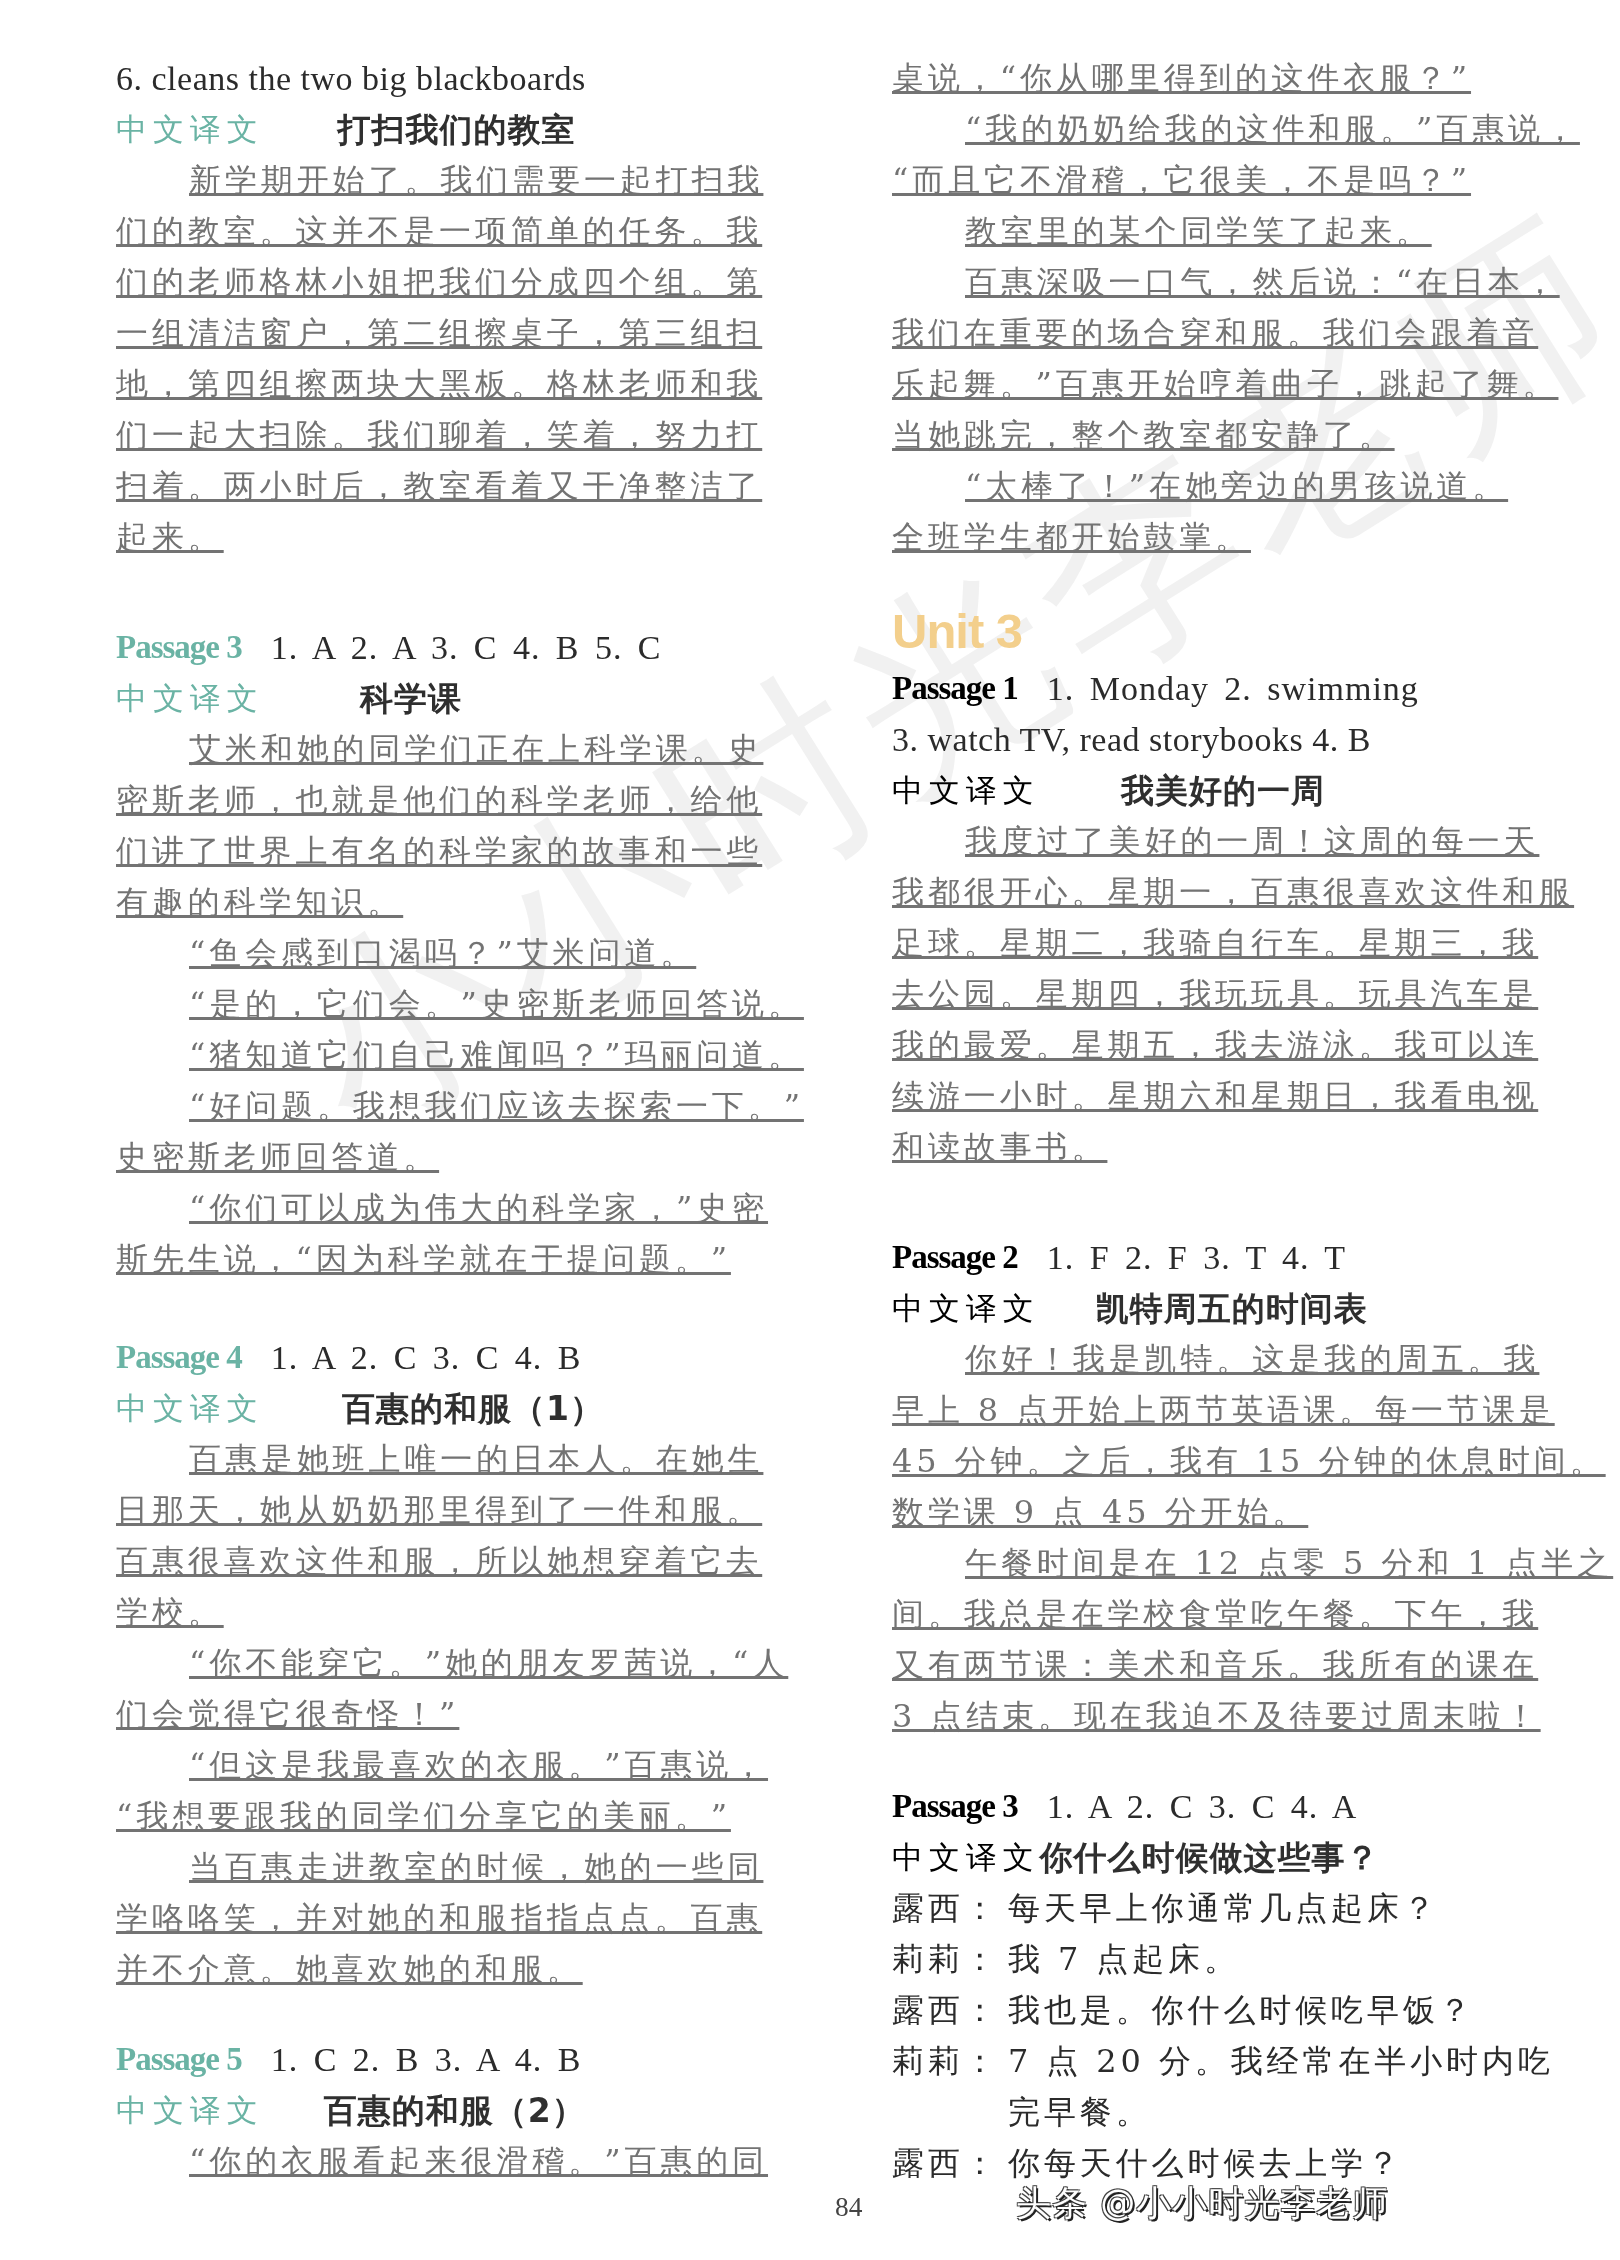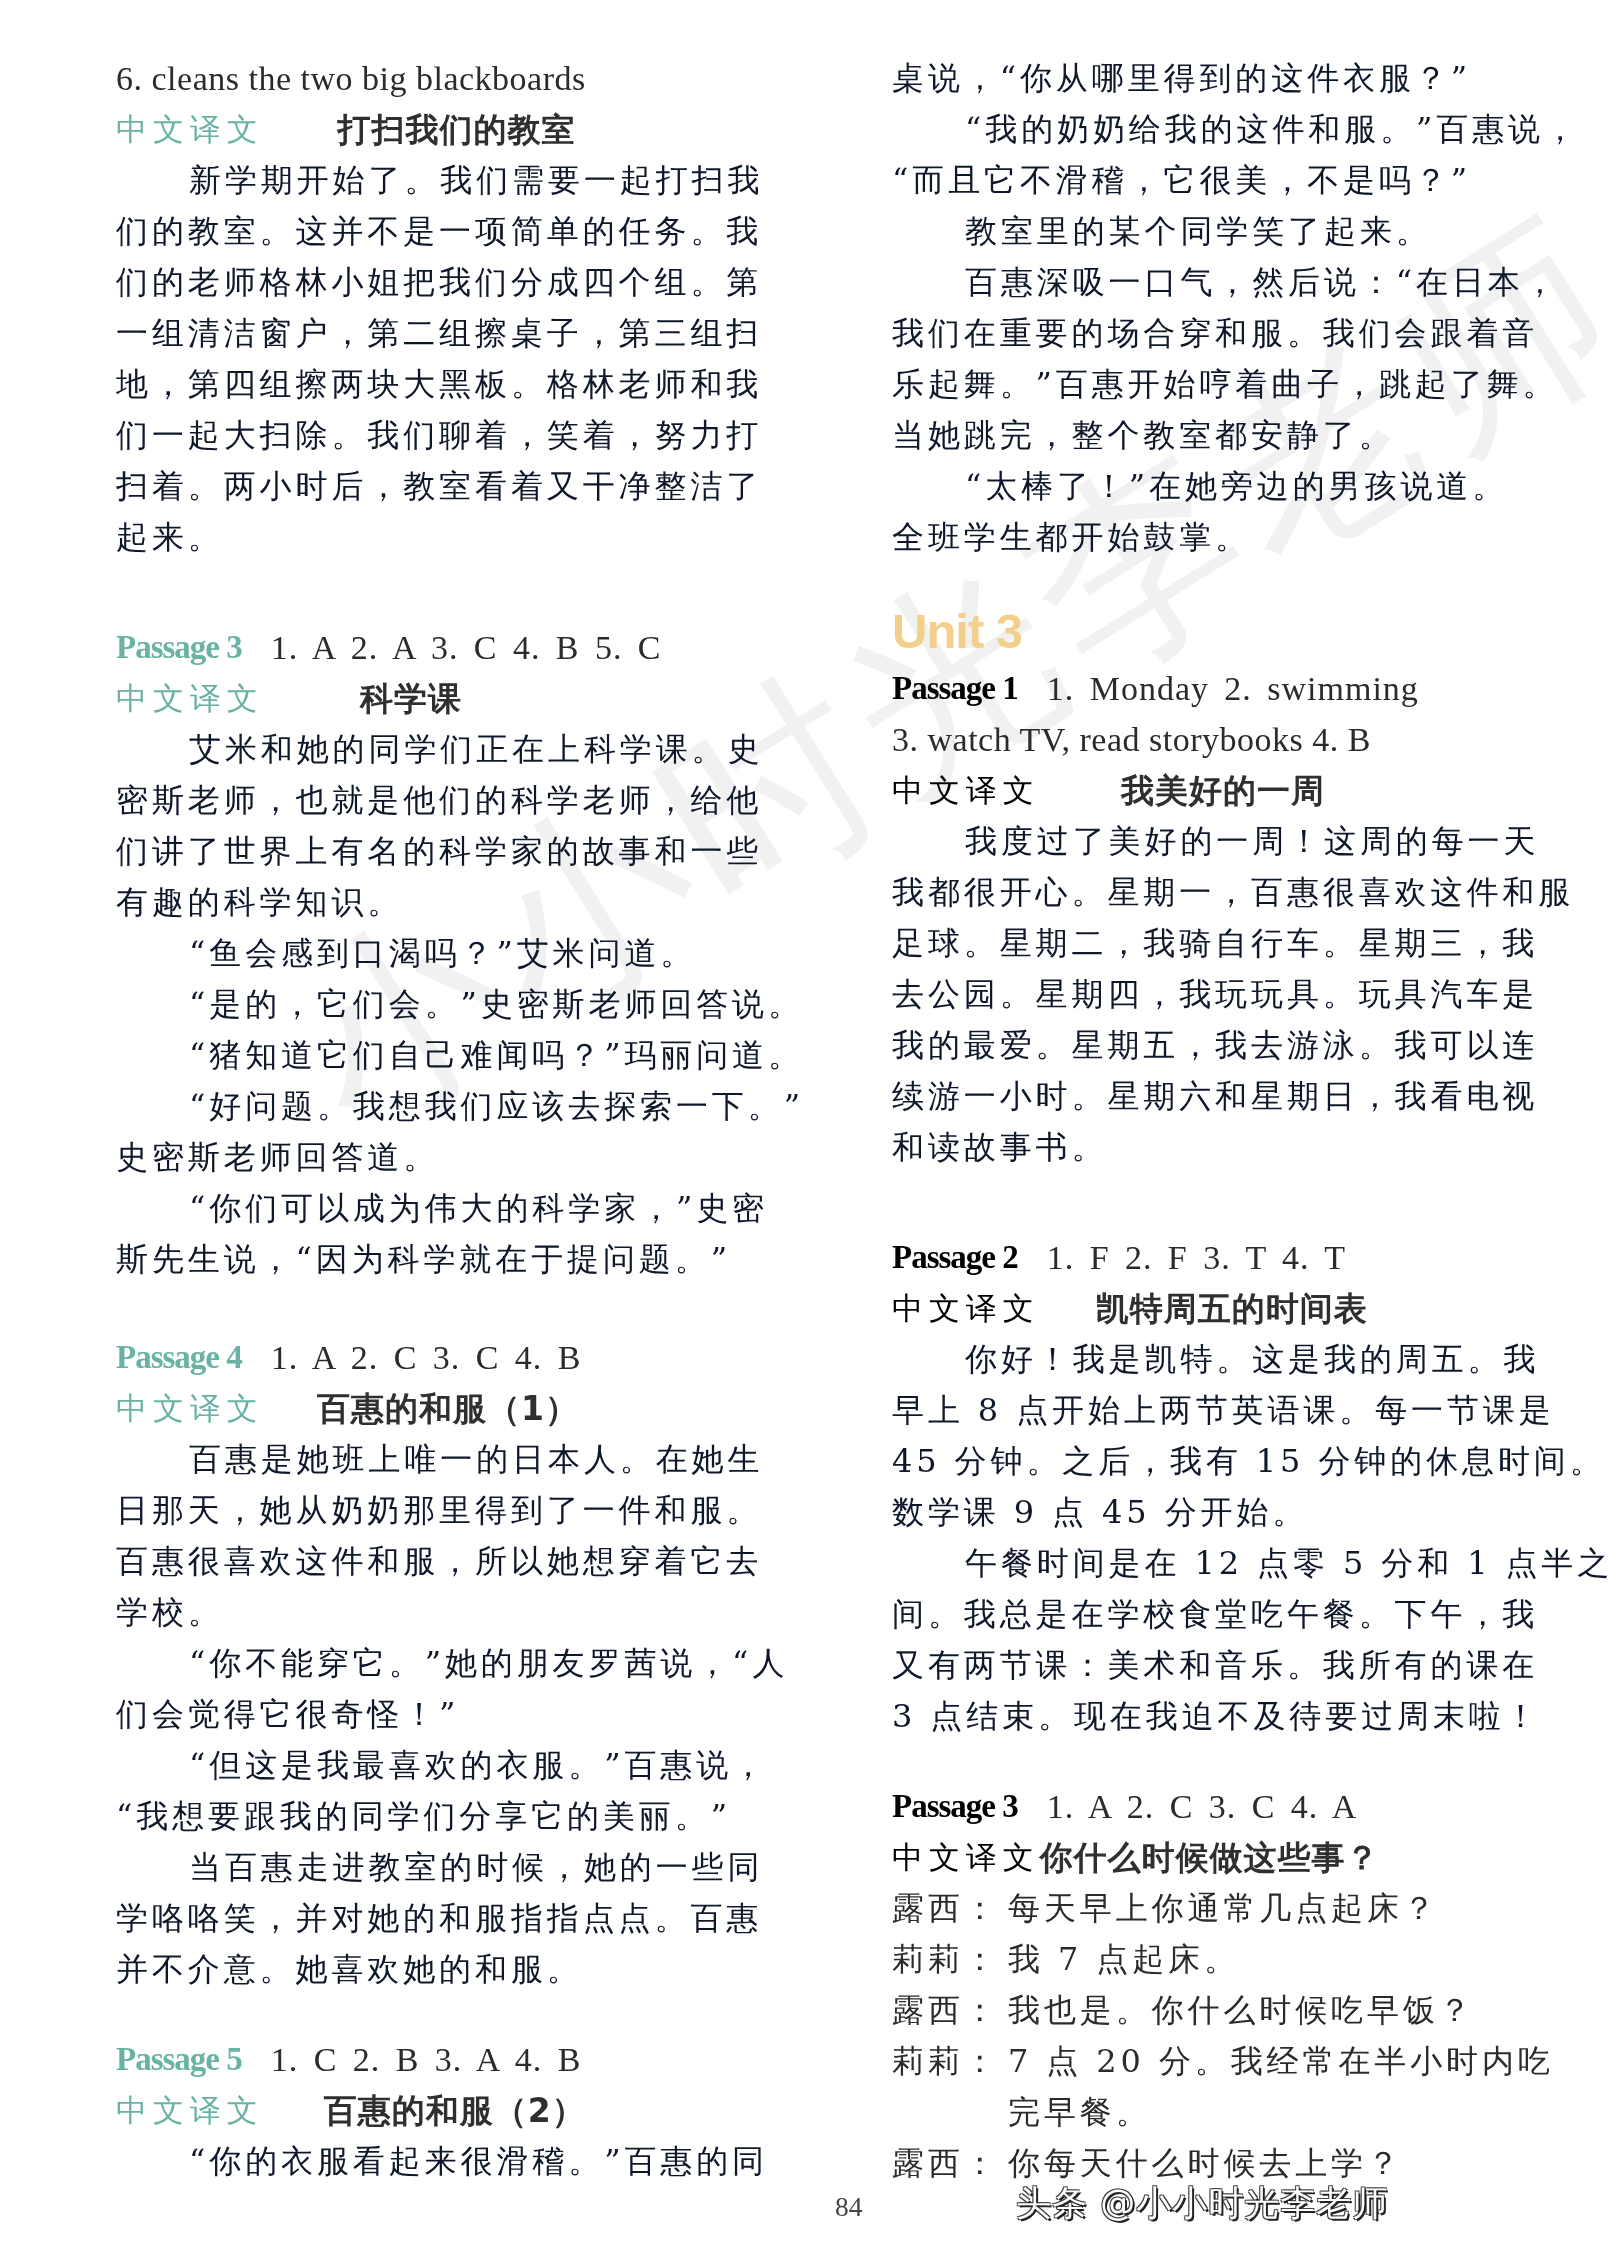--- a/index.html
+++ b/index.html
@@ -26,21 +26,22 @@
       width: 691px;
     }
     .col-left { left: 116px; }
     .col-right { left: 892px; width: 696px; }
 
     .line {
       font-size: 32px;
       line-height: 51px;
       letter-spacing: 3.9px;
       white-space: nowrap;
-      color: #0f172a;
+      color: #737373;
+      text-decoration: underline;
     }
     .en {
       font-family: "Liberation Serif", serif;
       font-size: 34px;
       letter-spacing: 0.5px;
       line-height: 51px;
       white-space: nowrap;
       color: #2b2b2b;
     }
     .indent { padding-left: 73px; }
@@ -186,21 +187,21 @@
     </div>
 
     <div class="gap-lg"></div>
 
     <div class="label-row">
       <span class="passage-label teal">Passage 4</span>
       <span class="answers">1. A  2. C  3. C  4. B</span>
     </div>
     <div class="label-row">
       <span class="trans-label teal">中文译文</span>
-      <span class="trans-title" style="margin-left:5px">百惠的和服（1）</span>
+      <span class="trans-title" style="margin-left:30px">百惠的和服（1）</span>
     </div>
     <div>
       <div class="line indent">百惠是她班上唯一的日本人。在她生</div>
       <div class="line">日那天，她从奶奶那里得到了一件和服。</div>
       <div class="line">百惠很喜欢这件和服，所以她想穿着它去</div>
       <div class="line">学校。</div>
       <div class="line indent">“你不能穿它。”她的朋友罗茜说，“人</div>
       <div class="line">们会觉得它很奇怪！”</div>
       <div class="line indent">“但这是我最喜欢的衣服。”百惠说，</div>
       <div class="line">“我想要跟我的同学们分享它的美丽。”</div>

